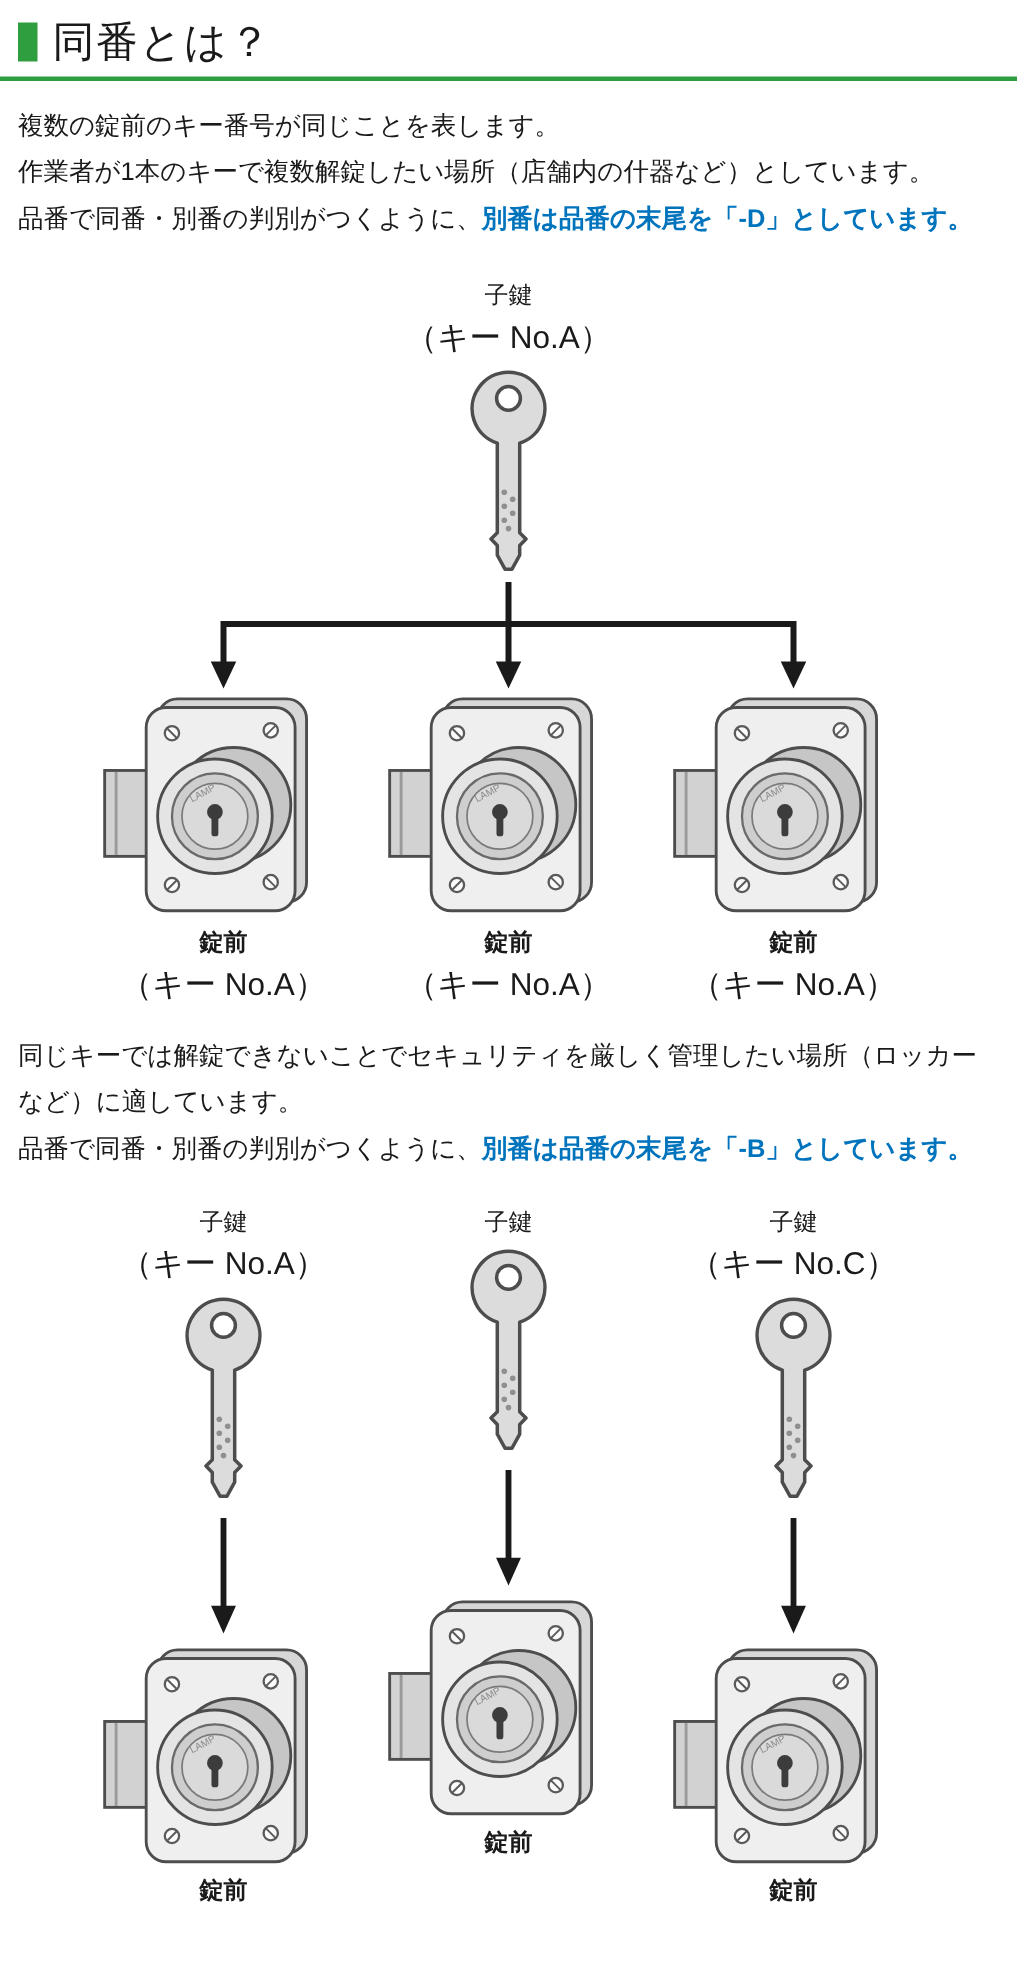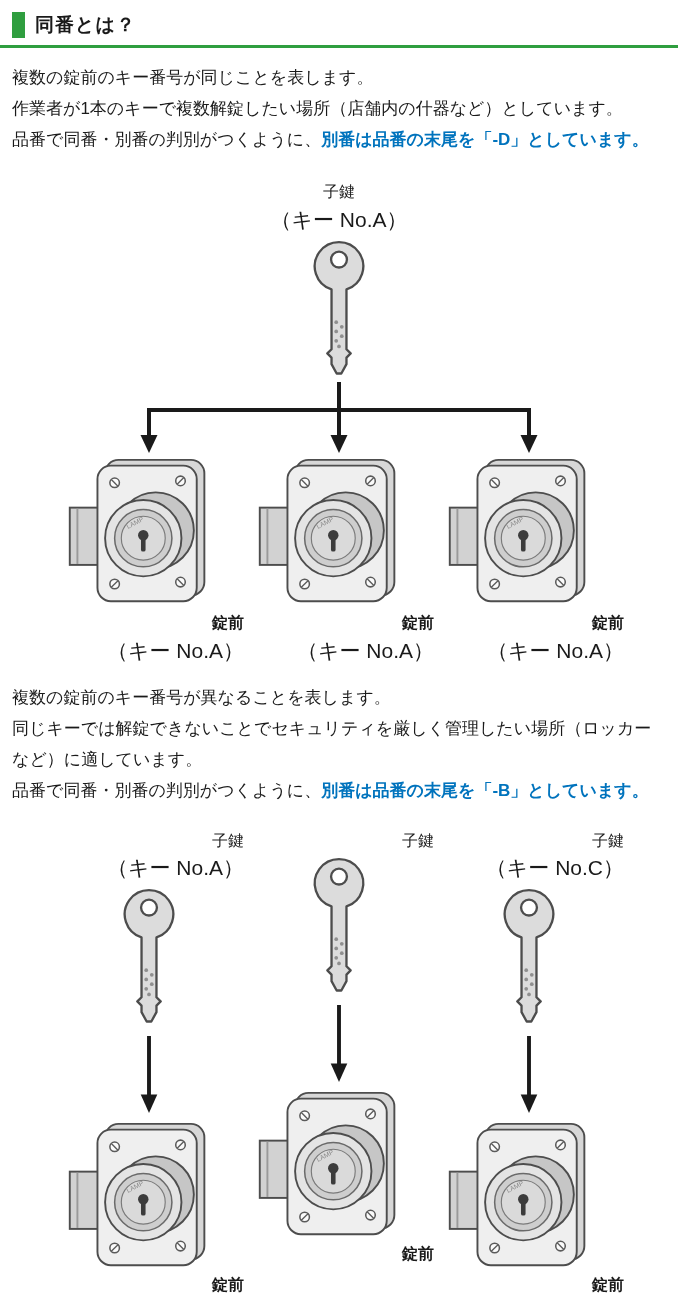--- a/index.html
+++ b/index.html
@@ -12,36 +12,36 @@
   }
   .page{width:678px;padding:8px 12px 10px}
 
   
   .sec-header{
     display:flex;align-items:center;gap:10px;
     margin:0 -12px;padding:4px 12px 7px;
     border-bottom:3px solid var(--green);
   }
   .bullet{width:13px;height:26px;background:var(--green);flex:0 0 auto}
-  .sec-title{font-size:19px;font-weight:bold;letter-spacing:1px;line-height:1.15}
+  .sec-title{font-size:28px;font-weight:normal;letter-spacing:1px;line-height:1.15}
 
   
   .para{margin:15px 0 0;font-size:17px;line-height:1.82}
   .hl{color:var(--blue);font-weight:bold}
 
   
   .diagram{width:570px;margin:26px auto 0;text-align:center}
   .fig-label{font-size:16px;line-height:1.3}
   .fig-sub{font-size:21px;line-height:1.4;margin-top:2px}
   .key-svg{display:block;width:60px;height:140px;margin:6px auto 0}
   .lock-svg{display:block;width:168px;height:151px;margin:0 auto}
   .branch-svg{display:block;width:570px;height:74px;margin:0 auto}
   .down-arrow-svg{display:block;width:24px;height:78px;margin:8px auto 6px}
   .row3{display:flex;justify-content:space-between;width:570px;margin:2px auto 0}
-  .col3{width:190px;text-align:right}
+  .col3{width:190px;text-align:center}
   .lock-fig .fig-label{margin-top:6px;font-weight:bold}
   .pair-col .fig-label{line-height:1.25}
   .sec2{margin-top:18px}
   .diagram2{margin-top:24px}
   .lock-caption{margin-top:4px;font-weight:bold}
 </style>
 </head>
 <body>
 
 <svg width="0" height="0" style="position:absolute" aria-hidden="true">
@@ -146,21 +146,20 @@
           <div class="fig-label lock-caption">錠前</div>
           <div class="fig-sub">（キー No.A）</div>
         </div>
       </div>
     </div>
   </section>
 
   <section class="sec2">
 
     <div class="para">
-      <div>複数の錠前のキー番号が異なることを表します。</div>
       <div>同じキーでは解錠できないことでセキュリティを厳しく管理したい場所（ロッカーなど）に適しています。</div>
       <div><span>品番で同番・別番の判別がつくように、</span><span class="hl">別番は品番の末尾を「-B」としています。</span></div>
     </div>
 
     <div class="row3 diagram2">
 
       <div class="col3 pair-col">
         <div class="fig-label">子鍵</div>
         <div class="fig-sub">（キー No.A）</div>
         <svg class="key-svg" viewBox="0 0 64 150">

